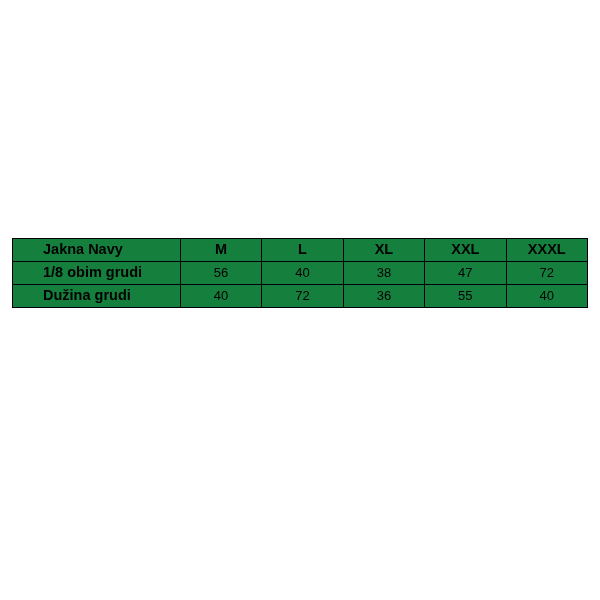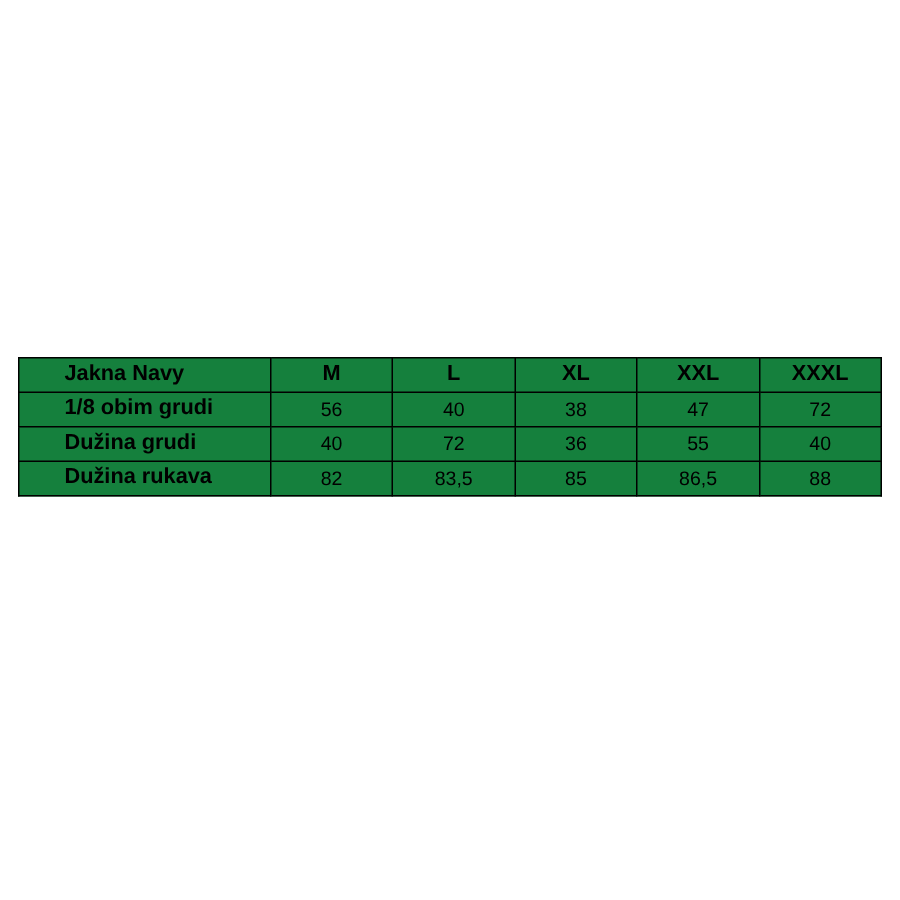--- a/index.html
+++ b/index.html
@@ -91,24 +91,16 @@
           <td>72</td>
         </tr>
         <tr>
           <td class="row-head">Dužina grudi</td>
           <td>40</td>
           <td>72</td>
           <td>36</td>
           <td>55</td>
           <td>40</td>
         </tr>
-        <tr>
-          <td class="row-head">Dužina rukava</td>
-          <td>82</td>
-          <td>83,5</td>
-          <td>85</td>
-          <td>86,5</td>
-          <td>88</td>
-        </tr>
       </tbody>
     </table>
   </div>
 </div>
 
 </body></html>

